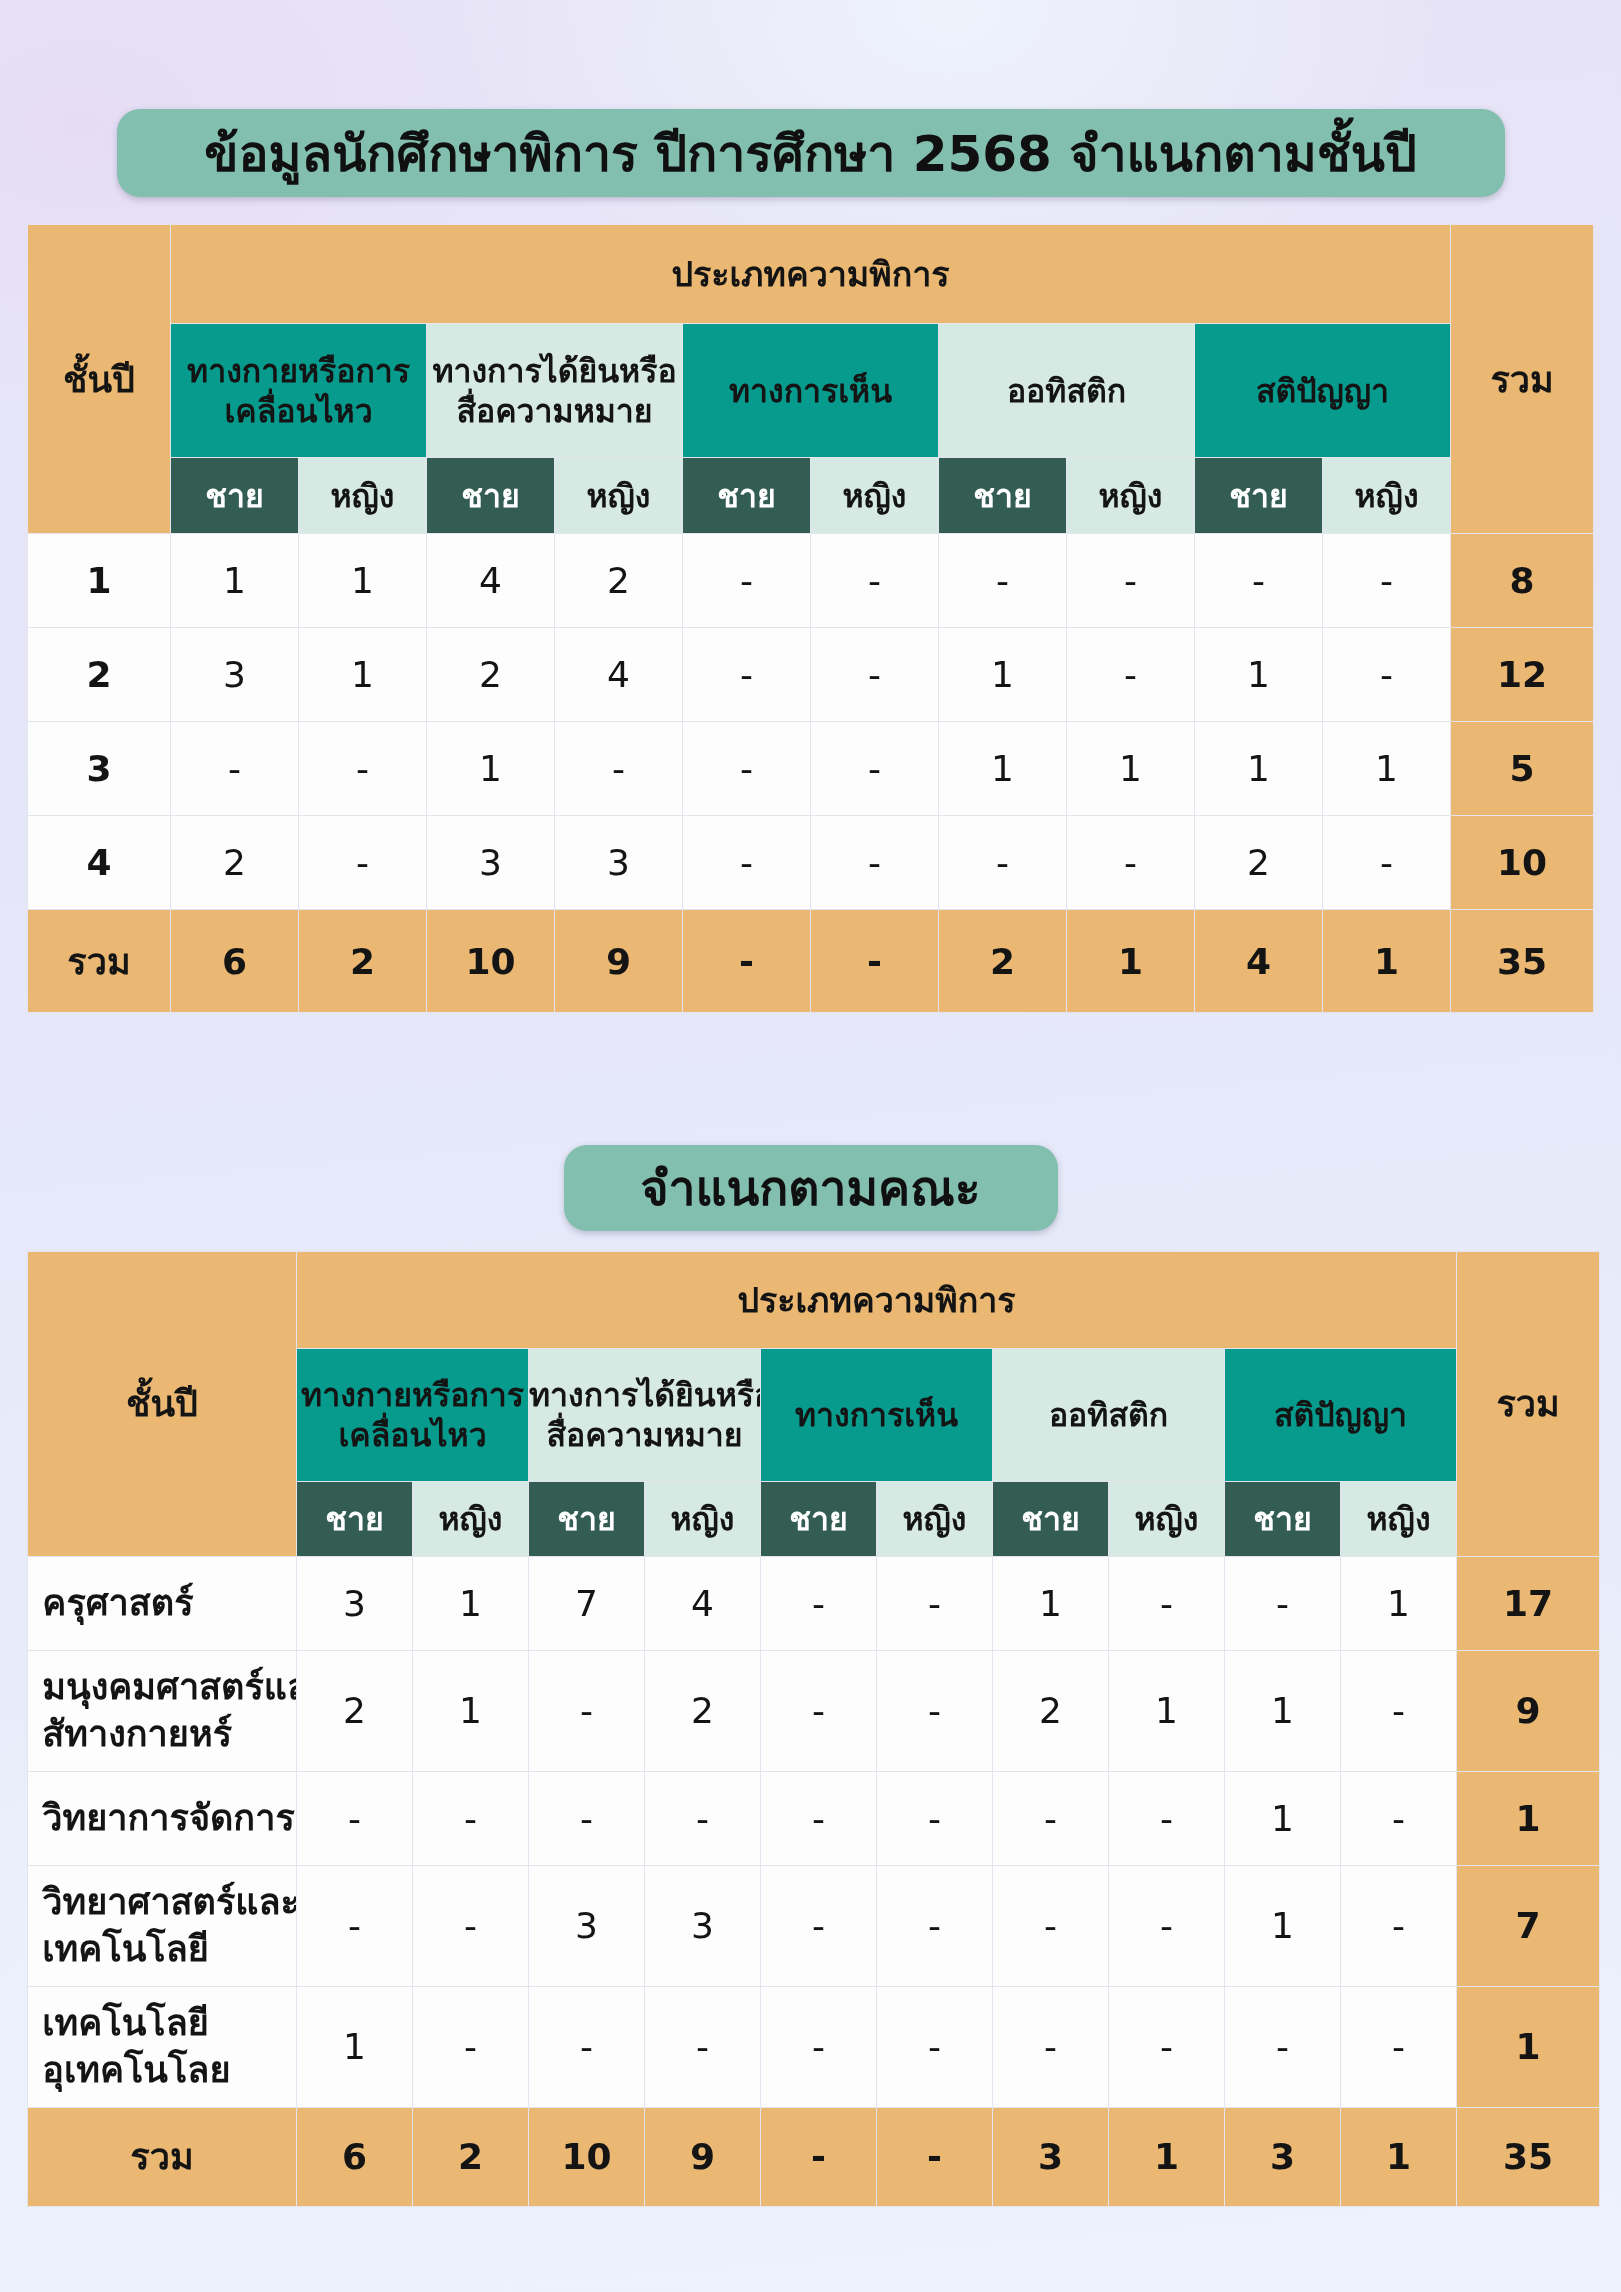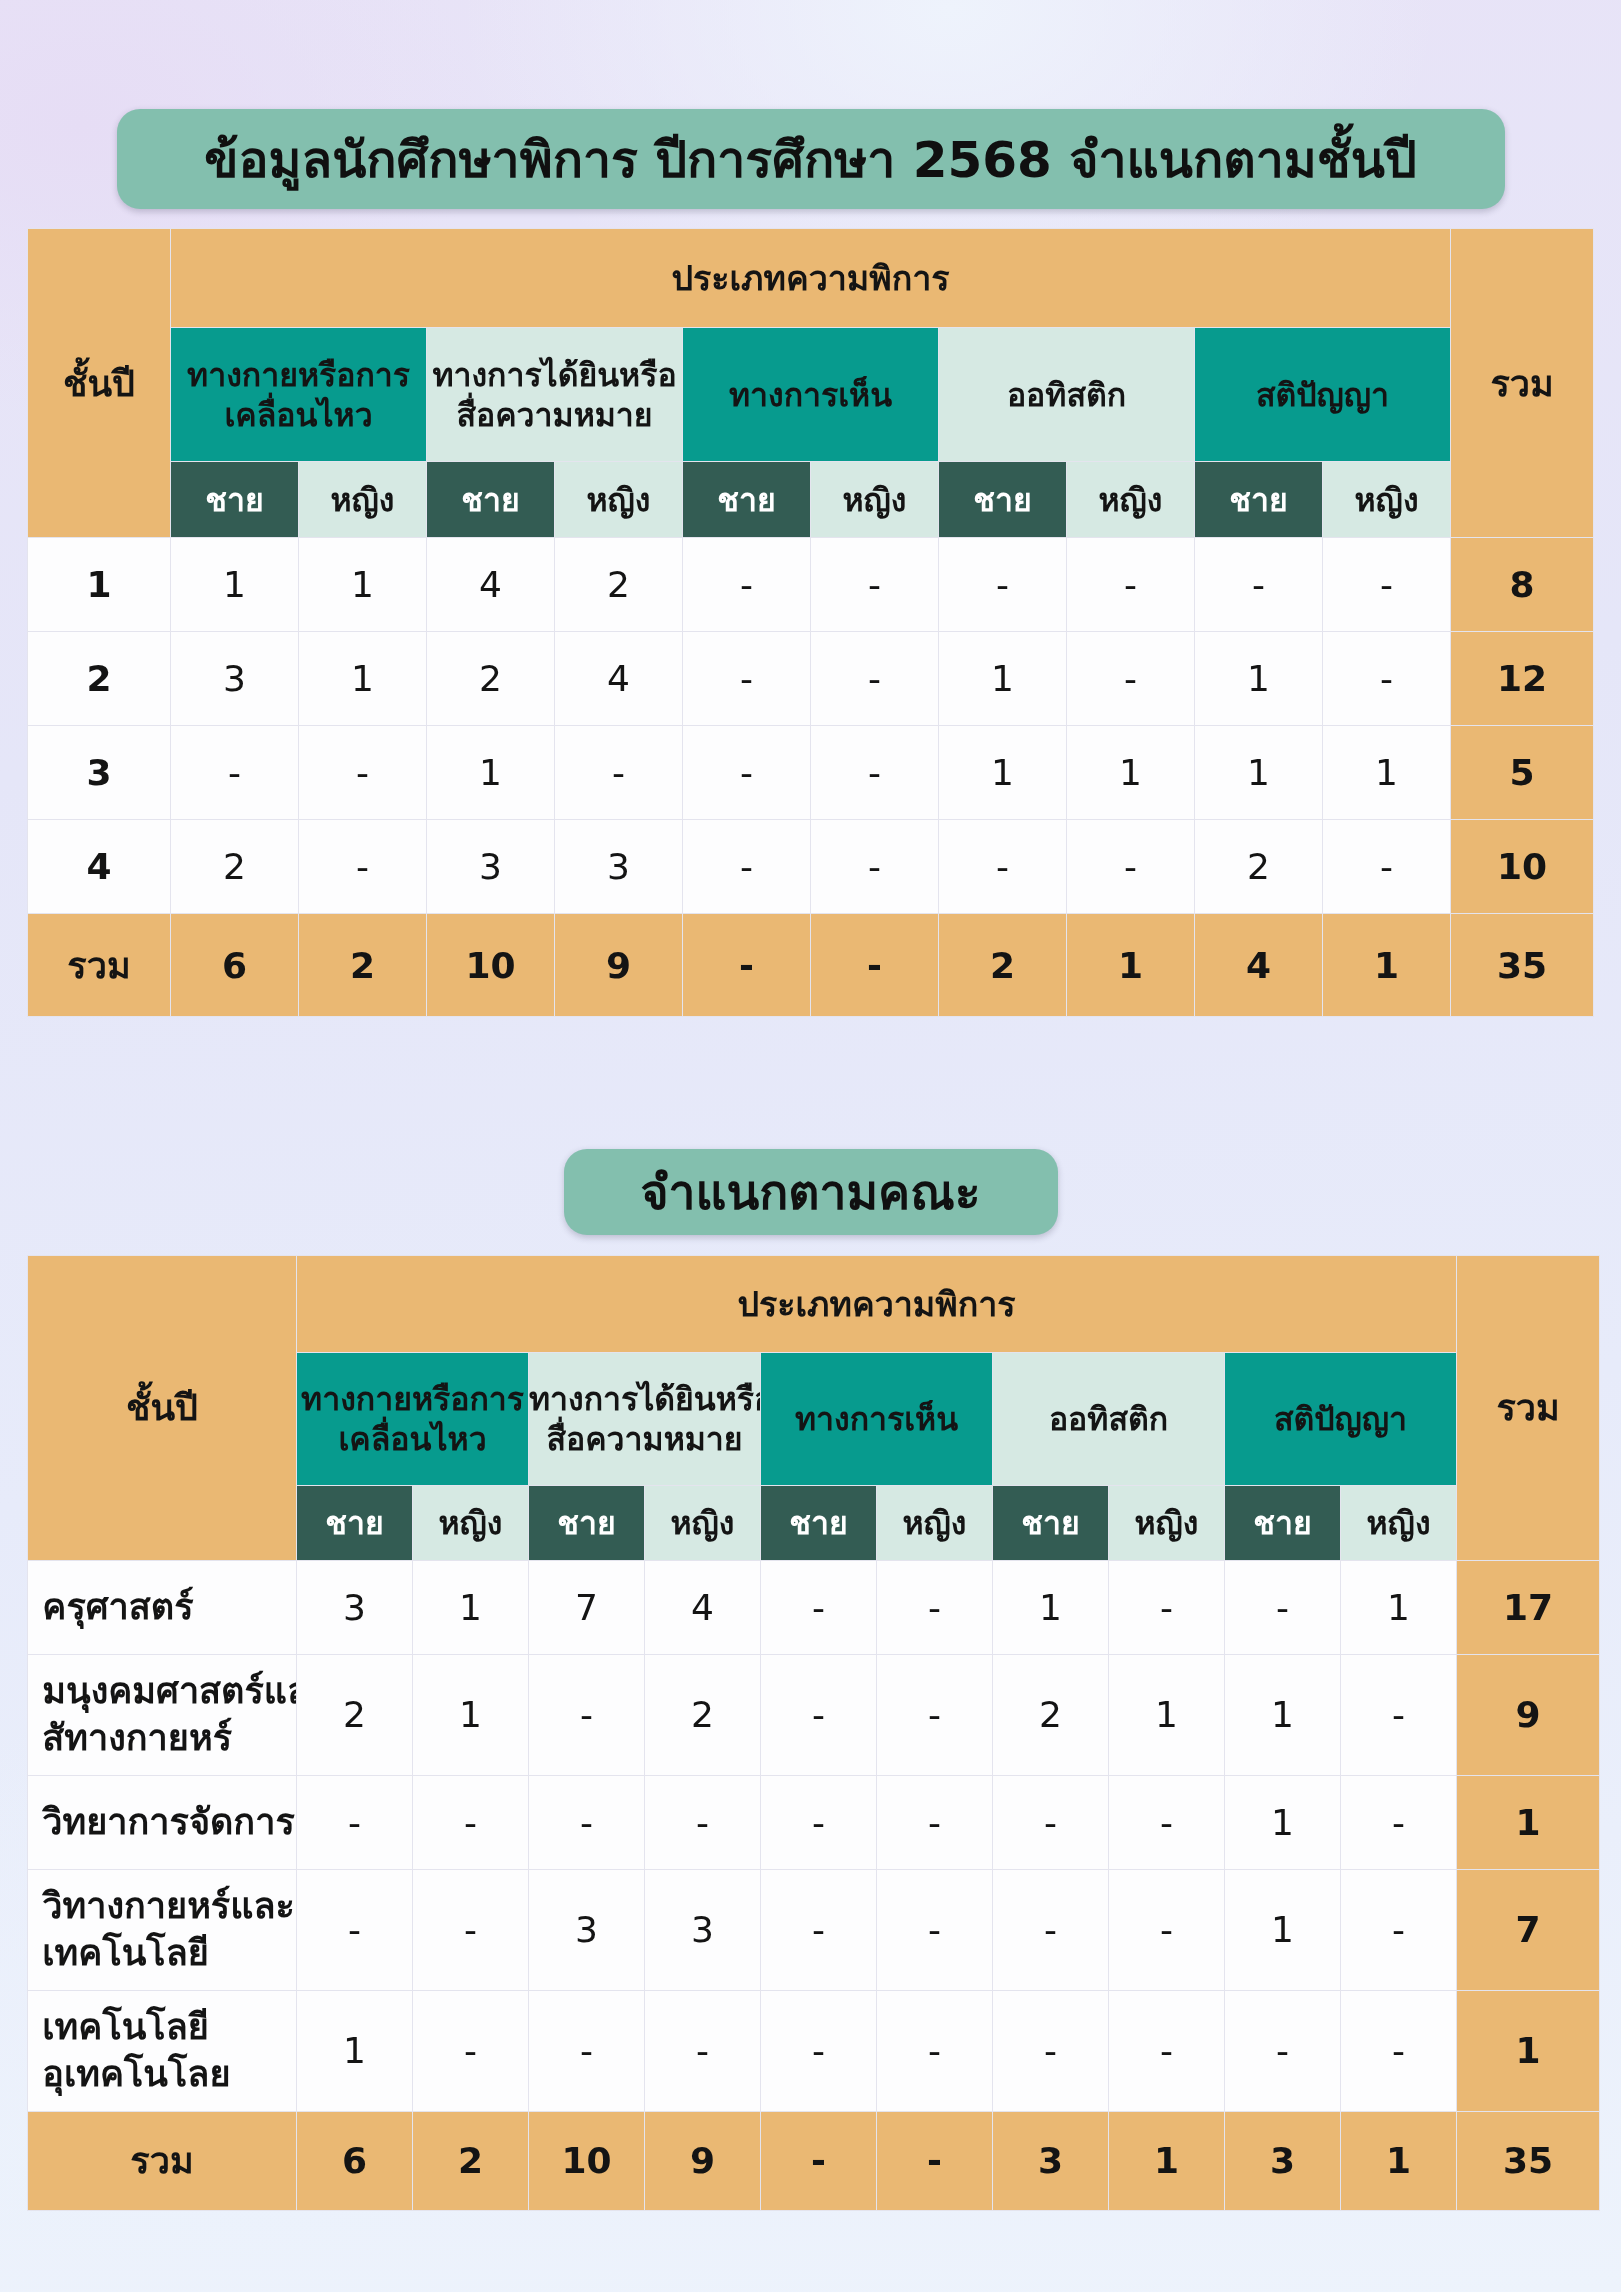--- a/index.html
+++ b/index.html
@@ -11,21 +11,21 @@
       radial-gradient(ellipse 573px 412px at 81px 125px, var(--bg_purple,#e6ddf5) 0%, rgba(230,221,245,0) 70%),
       radial-gradient(ellipse 806px 627px at 269px 2149px, #ecf2fc 0%, rgba(236,242,252,0) 75%),
       linear-gradient(175deg, var(--bg_top,#e8e3f7) 0%, #e5e6f8 32%, #e7ebfa 62%, var(--bg_bottom,#edf3fc) 100%);
   }
   .banner{
     display:flex;align-items:center;justify-content:center;
     background:var(--banner_green,#83bfae);
     border-radius:23px;font-weight:bold;color:#101010;
     box-shadow:0 2.7px 6.3px rgba(40,40,70,.22);
   }
-  .banner1{width:1388px;height:100px;margin:109px auto 0;font-size:50px;}
+  .banner1{width:1388px;height:88px;margin:109px auto 8px;font-size:50px;}
   .banner2{width:494px;height:86px;margin:132px auto 0;font-size:48px;}
   table.tbl{border-collapse:collapse;table-layout:fixed;margin-left:27px;width:1567px;}
   .tbl td{
     border:1.8px solid #e4e4ee;text-align:center;vertical-align:middle;
     padding:0;overflow:hidden;
   }
   .orange{background:var(--header_orange,#eab873);}
   .teal{background:var(--teal,#079b8e);}
   .mint{background:var(--mint,#d6e9e3);}
   .dark{background:var(--male_dark,#335c53);color:#ffffff;margin-top:6px;}
@@ -293,21 +293,21 @@
       <td class="num">-</td>
       <td class="num">-</td>
       <td class="num">-</td>
       <td class="num">-</td>
       <td class="num">1</td>
       <td class="num">-</td>
       <td class="orange tot">1</td>
     </tr>
     <tr class="r-d4">
       <td class="flbl">
-            <span class="l1">วิทางกายหร์และ</span>
+            <span class="l1">วิทยาศาสตร์และ</span>
             <span class="l2">เทคโนโลยี</span>
           </td>
       <td class="num">-</td>
       <td class="num">-</td>
       <td class="num">3</td>
       <td class="num">3</td>
       <td class="num">-</td>
       <td class="num">-</td>
       <td class="num">-</td>
       <td class="num">-</td>

